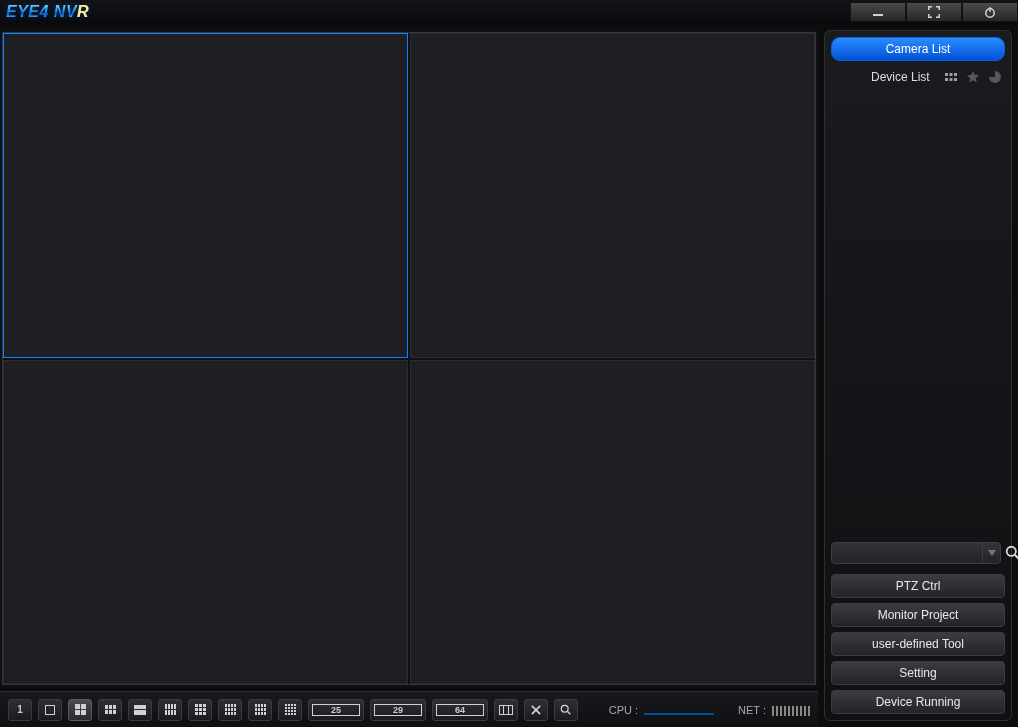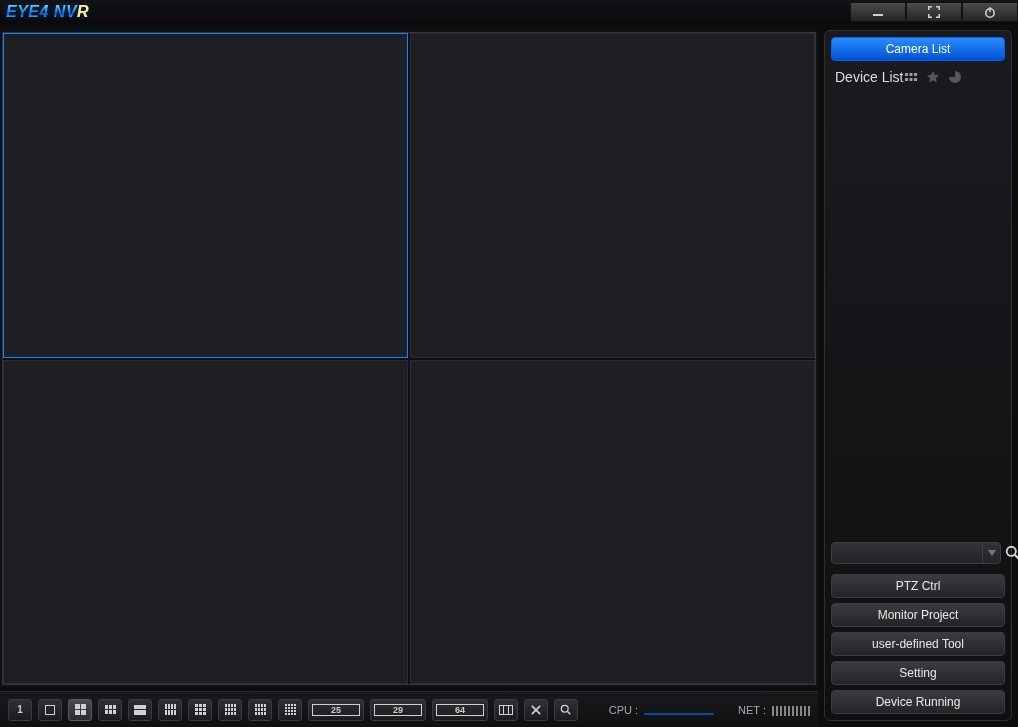--- a/index.html
+++ b/index.html
@@ -86,25 +86,25 @@
     display: flex; flex-direction: column; padding: 6px 6px 6px 6px; gap: 4px;
   }
   .sb-btn {
     height: 24px; border-radius: 4px; border: 1px solid #3a3c41;
     background: linear-gradient(to bottom, #3b3c40, #232427);
     color: #e8e8e8; font-size: 12px; display: flex; align-items: center; justify-content: center;
     cursor: pointer;
   }
   .sb-btn.camera {
     background: linear-gradient(to bottom, #2a8cff, #0052d6);
-    border-color: #0a5fe6; color: #fff;
+    border-color: #0a5fe6; color: #fff; border-radius: 9px;
   }
   .device-row {
-    height: 24px; display: flex; align-items: center; 
-    padding: 0 2px 0 4px; font-size: 14px; color: #ddd;
+    height: 24px; display: flex; align-items: center; justify-content: space-between;
+    padding: 0 2px 0 4px; font-size: 12px; color: #ddd; margin-left: 36px;
   }
   .device-icons { display: flex; gap: 6px; align-items: center; }
   .device-icons .ico {
     width: 16px; height: 16px; display: flex; align-items: center; justify-content: center;
     color: #6c6e72; cursor: pointer;
   }
   .device-icons .ico svg { width: 14px; height: 14px; }
   .tree-area { flex: 1; }
   .search-row { display: flex; gap: 4px; align-items: center; margin-bottom: 6px; }
   .search-combo {

